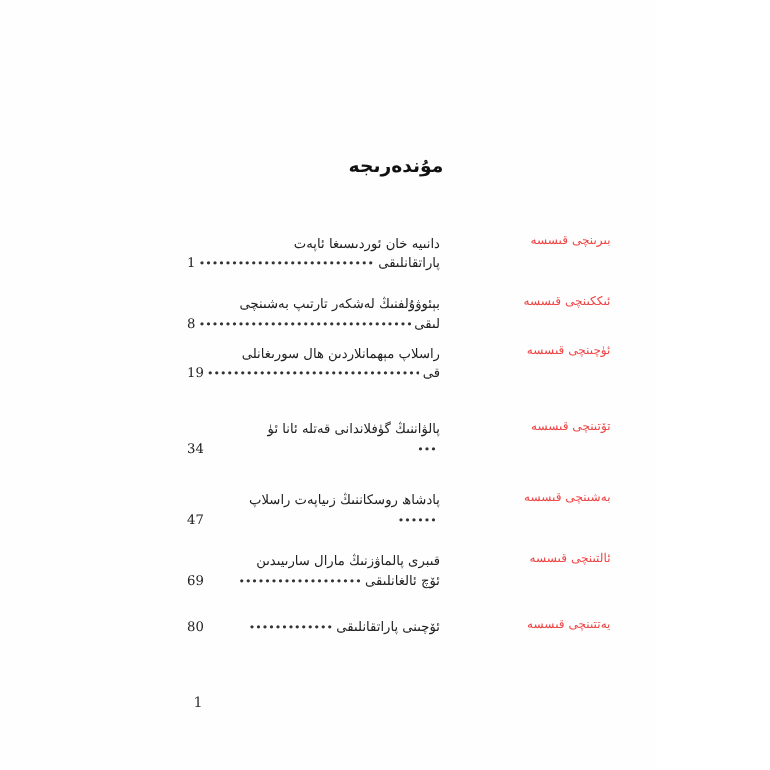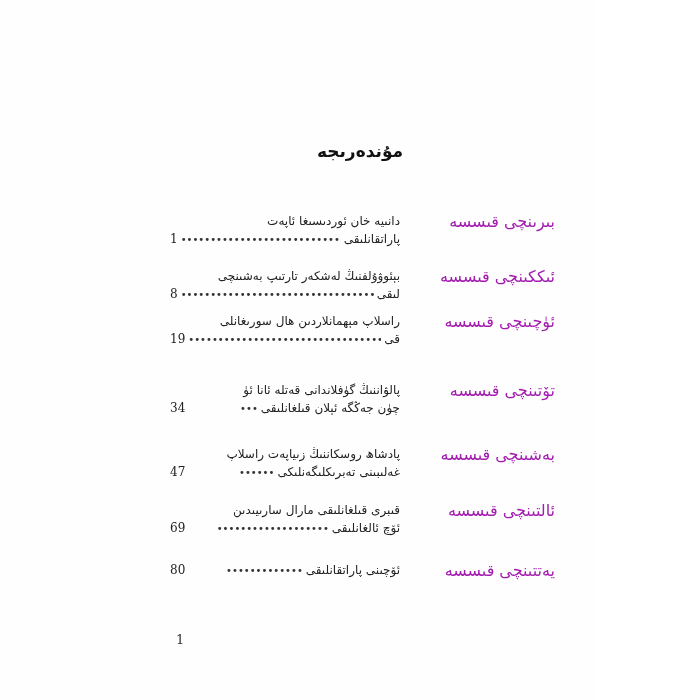--- a/index.html
+++ b/index.html
@@ -37,22 +37,22 @@
       left: 170px;
       width: 385px;
       direction: rtl;
     }
     .chapter-label {
       position: absolute;
       right: 0;
       top: 0;
       width: 110px;
       text-align: right;
-      font-size: 16px;
-      color: #a21caf;
+      font-size: 11px;
+      color: #ef4444;
       white-space: nowrap;
     }
     .chapter-text {
       position: absolute;
       right: 155px;
       top: 0;
       width: 230px;
       text-align: justify;
       text-align-last: right;
       font-size: 12px;
@@ -136,41 +136,39 @@
             <span class="dots">••••••••••••••••••••••••••••••••••••••••••••••••</span>
             <span class="pg">19</span>
           </div>
         </div>
       </div>
       <div class="toc-entry" style="top: 381px;">
         <div class="chapter-label">تۆتىنچى قىسسە</div>
         <div class="chapter-text">
           <span class="line">پالۋاننىڭ گۈفلاندانى قەتلە ئانا ئۈ</span>
           <div class="leader-line">
-            <span class="tail">چۈن جەڭگە ئېلان قىلغانلىقى</span>
             <span class="dots">•••</span>
             <span class="pg">34</span>
           </div>
         </div>
       </div>
       <div class="toc-entry" style="top: 445px;">
         <div class="chapter-label">بەشىنچى قىسسە</div>
         <div class="chapter-text">
           <span class="line">پادشاھ روسكاننىڭ زىياپەت راسلاپ</span>
           <div class="leader-line">
-            <span class="tail">غەلىبىنى تەبرىكلىگەنلىكى</span>
             <span class="dots">••••••</span>
             <span class="pg">47</span>
           </div>
         </div>
       </div>
       <div class="toc-entry" style="top: 501px;">
         <div class="chapter-label">ئالتىنچى قىسسە</div>
         <div class="chapter-text">
-          <span class="line">قىبرى قىلغانلىقى مارال سارىيىدىن</span>
+          <span class="line">قىبرى پالماۋزنىڭ مارال سارىيىدىن</span>
           <div class="leader-line">
             <span class="tail">ئۆچ ئالغانلىقى</span>
             <span class="dots">•••••••••••••••••••</span>
             <span class="pg">69</span>
           </div>
         </div>
       </div>
       <div class="toc-entry" style="top: 561px;">
         <div class="chapter-label">يەتتىنچى قىسسە</div>
         <div class="chapter-text">

